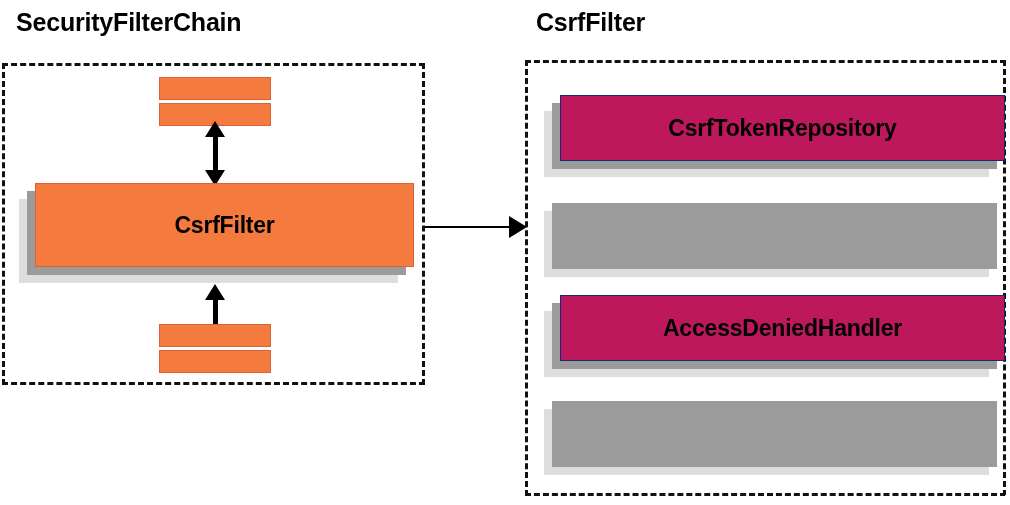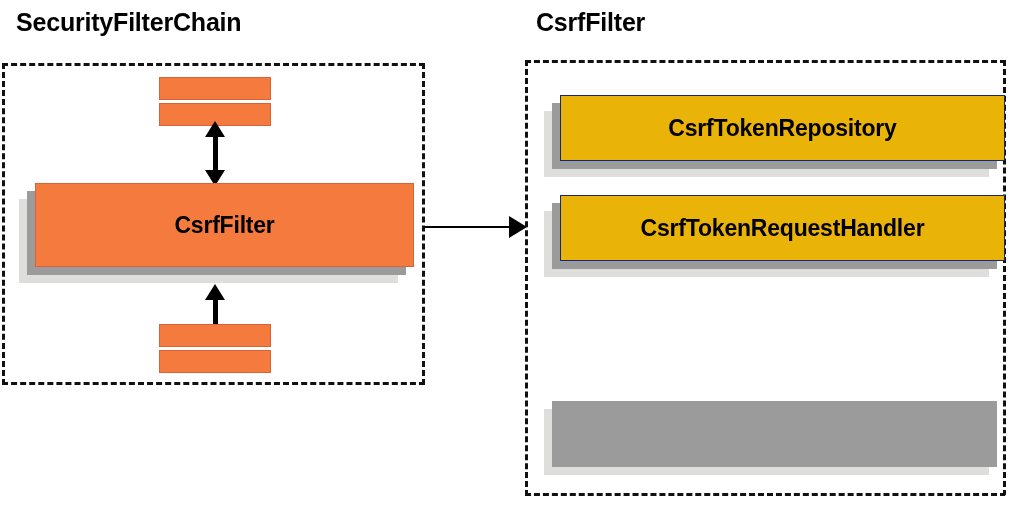--- a/index.html
+++ b/index.html
@@ -64,21 +64,21 @@
     white-space: nowrap;
   }
 
   
   .card.orange .face {
     background: #f47a3e;
     border: 1px solid #d8633a;
   }
   
   .card.blue .face {
-    background: #eab308;
+    background: #be185d;
     border: 1px solid #15297c;
   }
 
   
   #card-csrffilter { left: 19px; top: 183px; width: 395px; height: 100px; }
   #card-csrffilter .sh-light { left: 0px;  top: 16px; width: 379px; height: 84px; }
   #card-csrffilter .sh-dark  { left: 8px;  top: 8px;  width: 379px; height: 84px; }
   #card-csrffilter .face     { left: 16px; top: 0px;  width: 379px; height: 84px; }
 
   
@@ -171,22 +171,26 @@
 
   <div class="card blue" id="card-repo">
     <div class="sh-light"></div>
     <div class="sh-dark"></div>
     <div class="face">CsrfTokenRepository</div>
   </div>
 
   <div class="card blue" id="card-handler">
     <div class="sh-light"></div>
     <div class="sh-dark"></div>
-    <div class="face">CsrfTokenRequestHandler</div>
   </div>
 
+  <div class="card blue" id="card-denied">
+    <div class="sh-light"></div>
+    <div class="sh-dark"></div>
+    <div class="face">AccessDeniedHandler</div>
+  </div>
 
   <div class="card blue" id="card-matcher">
     <div class="sh-light"></div>
     <div class="sh-dark"></div>
   </div>
 
 </div>
 
 </body></html>

